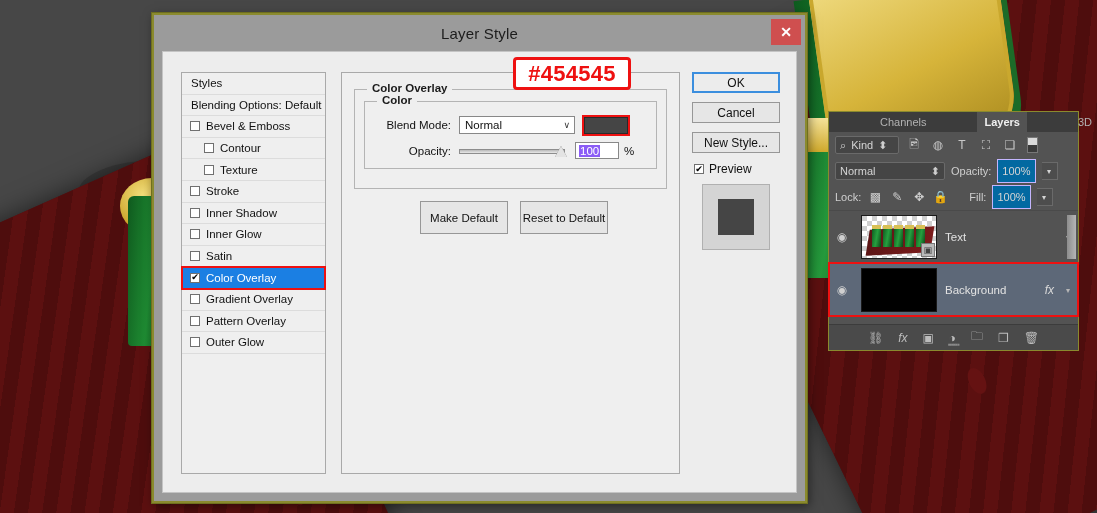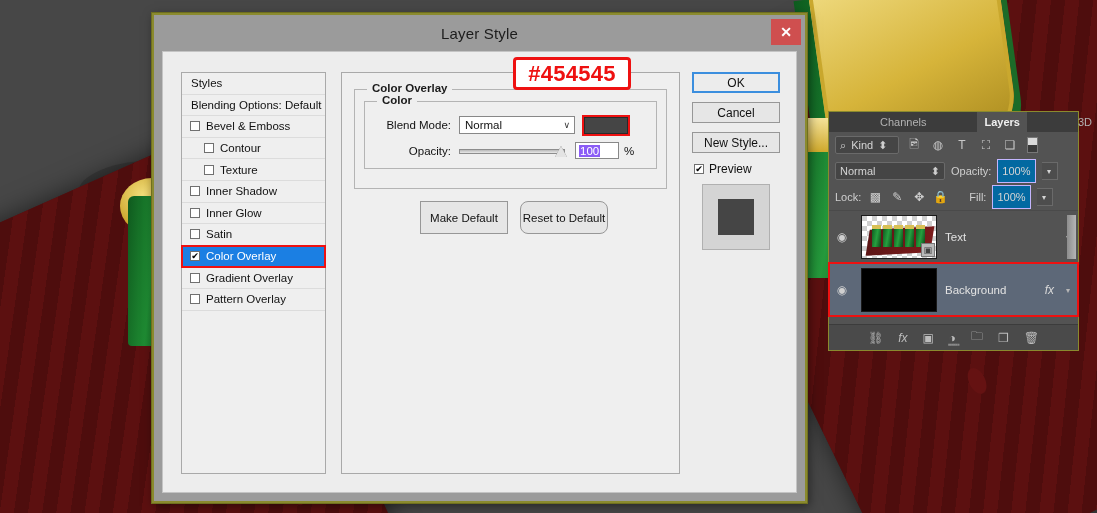--- a/index.html
+++ b/index.html
@@ -174,21 +174,21 @@
   }
   .num-sel { background:#8b5cf6; color:#fff; padding:0 1px; }
   .pct { margin-left:5px; }
 
   .def-btn {
     position:absolute; width:88px; height:33px; background:#e6e6e6;
     border:1px solid #979797; font-size:11.5px; color:#111;
     display:flex; align-items:center; justify-content:center; cursor:pointer;
   }
   #btn-make-default { left:78px; top:128px; }
-  #btn-reset-default { left:178px; top:128px;border-radius:8px; }
+  #btn-reset-default { left:178px; top:128px; }
 
   
   .btn-col { position:absolute; right:16px; top:20px; width:88px; }
   .dlg-btn {
     width:88px; height:21px; background:#e6e6e6; border:1px solid #979797;
     font-size:12px; color:#111; display:flex; align-items:center;
     justify-content:center; margin-bottom:9px; cursor:pointer;
   }
   .dlg-btn.primary { border:2px solid #3b8ede; background:#ececec; }
   .preview-row {
@@ -351,20 +351,24 @@
       <div class="style-row indent">
         <span class="cbx"></span>
         <span>Contour</span>
       </div>
       <div class="style-row indent">
         <span class="cbx"></span>
         <span>Texture</span>
       </div>
       <div class="style-row">
         <span class="cbx"></span>
+        <span>Stroke</span>
+      </div>
+      <div class="style-row">
+        <span class="cbx"></span>
         <span>Inner Shadow</span>
       </div>
       <div class="style-row">
         <span class="cbx"></span>
         <span>Inner Glow</span>
       </div>
       <div class="style-row">
         <span class="cbx"></span>
         <span>Satin</span>
       </div>
@@ -372,20 +376,24 @@
         <span class="cbx">✔</span>
         <span>Color Overlay</span>
       </div>
       <div class="style-row">
         <span class="cbx"></span>
         <span>Gradient Overlay</span>
       </div>
       <div class="style-row">
         <span class="cbx"></span>
         <span>Pattern Overlay</span>
+      </div>
+      <div class="style-row">
+        <span class="cbx"></span>
+        <span>Outer Glow</span>
       </div>
       <div class="style-row filler"></div>
     </div>
 
     <div class="opt-pane">
 
       <div class="grp" id="grp-color-overlay">
         <span class="grp-title">Color Overlay</span>
       </div>
 

